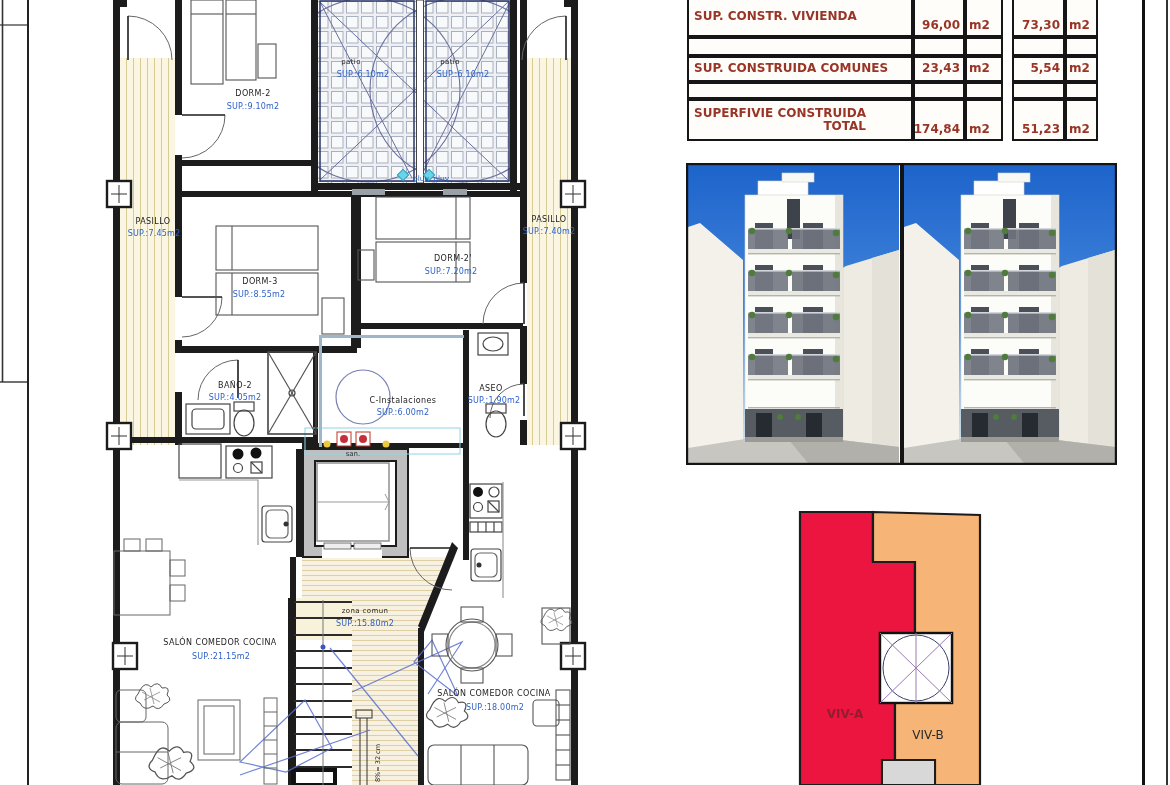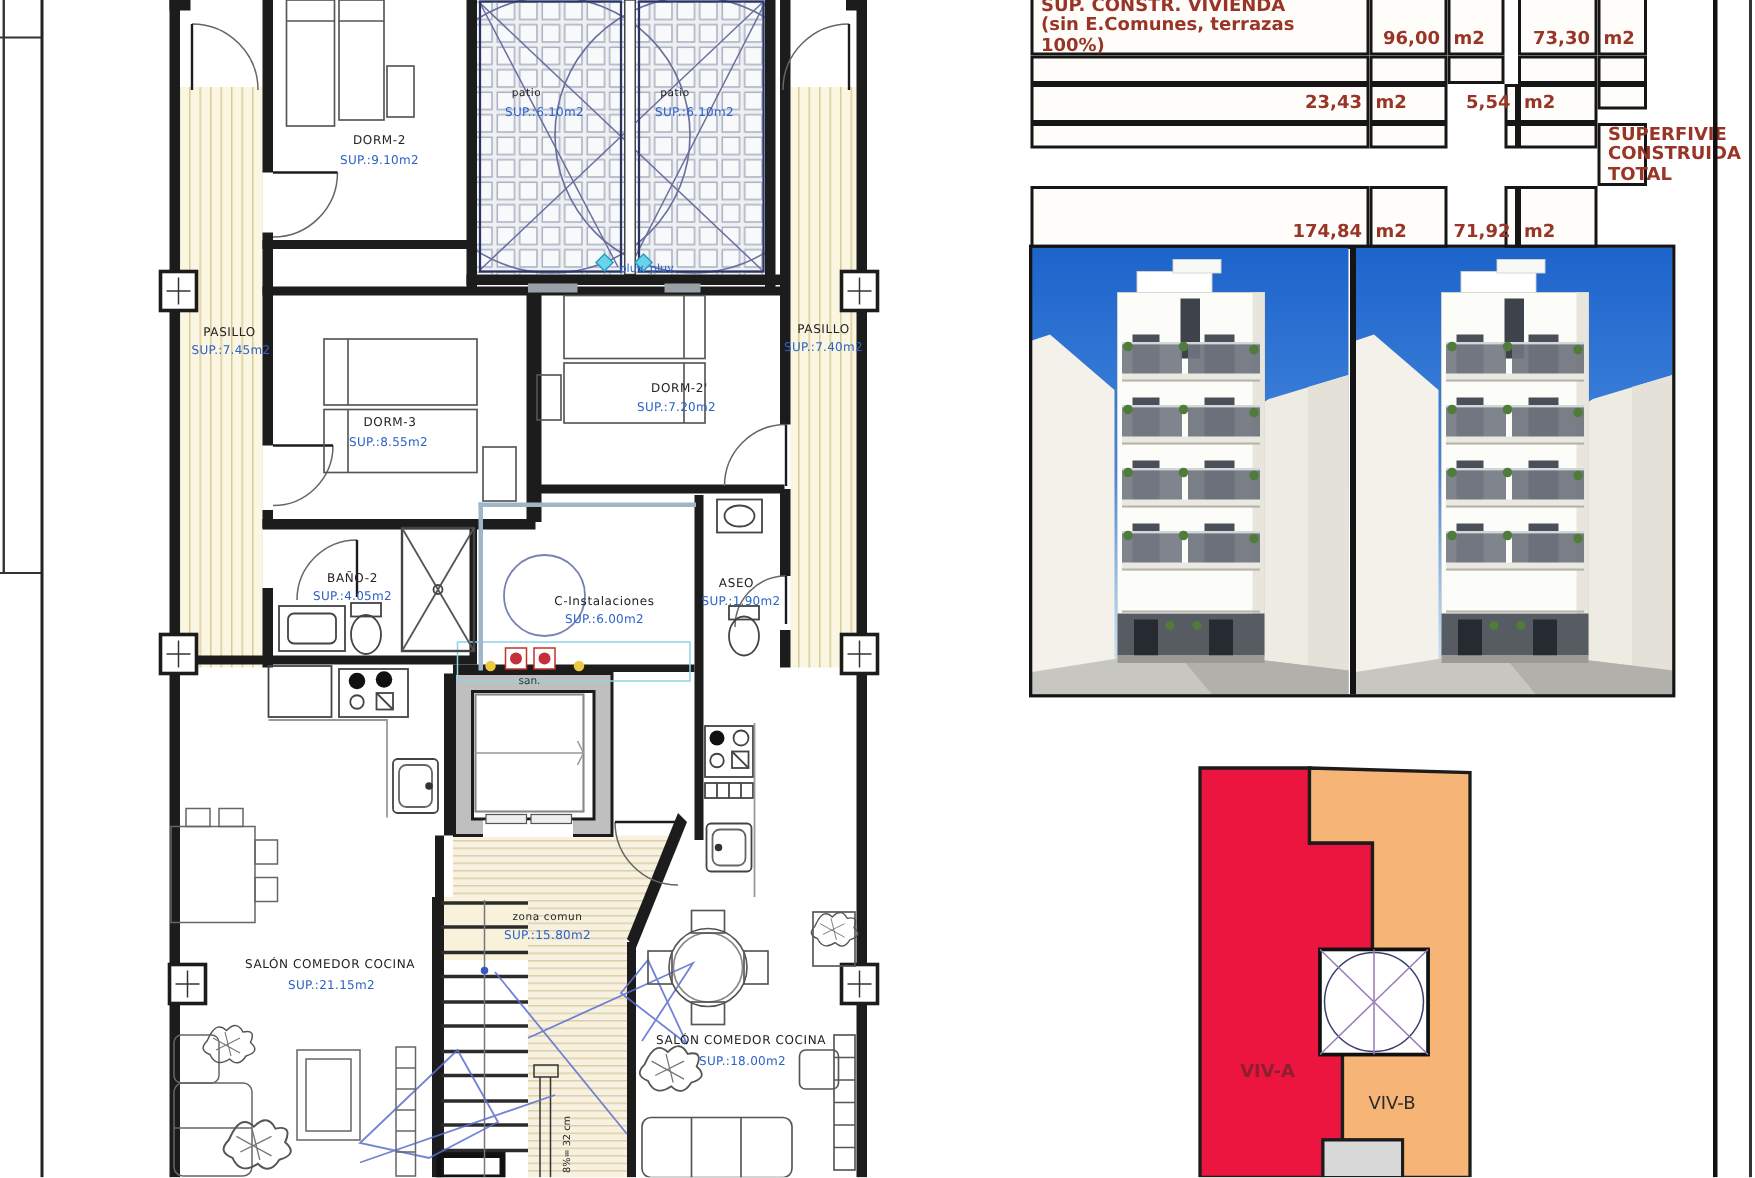--- a/index.html
+++ b/index.html
@@ -15,21 +15,21 @@
              color:#993527;font-weight:bold;font-size:12px;line-height:13.5px;}
   #areaTable .c{border:2px solid #161616;background:#fffdf9;display:flex;align-items:center;box-sizing:border-box;}
   #areaTable .lab{justify-content:flex-start;padding:2px 2px 2px 5px;}
   #areaTable .num{justify-content:flex-end;padding-right:3px;}
   #areaTable .unit{justify-content:flex-start;padding-left:2px;}
   #areaTable .gap{border:none;background:transparent;}
   #areaTable .r1{height:40px;}
   #areaTable .sp{height:19px;}
   #areaTable .r2{height:26px;}
   #areaTable .sp2{height:17px;}
-  #areaTable .r3{height:42px;}
+  #areaTable .r3{height:42px;text-align:right;}
   #areaTable .bottomAlign{align-items:flex-end;padding-bottom:3px;}
   
   .vline{position:absolute;top:0;height:785px;background:#111;}
   
   #planSvg{position:absolute;left:0;top:0;}
   #renderSvg{position:absolute;left:686px;top:163px;}
   #vivSvg{position:absolute;left:795px;top:500px;}
 </style>
 </head>
 <body>
@@ -405,55 +405,56 @@
         </g>
       <text x="432" y="181" text-anchor="middle" fill="#2e62c8" font-size="7.5">pluv. pluv.</text>
       <text x="353" y="456" text-anchor="middle" fill="#333" font-size="7">san.</text>
       <text x="380" y="763" text-anchor="middle" fill="#222" font-size="6.5" transform="rotate(-90 380 763)">8%= 32 cm</text>
     </g>
   </svg>
 
   <div id="areaTable">
 
     <div class="c lab r1">
-        <div><span>SUP. CONSTR. VIVIENDA</span><br><span>(sin E.Comunes, terrazas 100%)</span></div>
+        <div><span>SUP. CONSTR. VIVIENDA</span><br></div>
       </div>
     <div class="c num r1 bottomAlign">96,00</div>
     <div class="c unit r1 bottomAlign">m2</div>
     <div class="gap r1"></div>
     <div class="c num r1 bottomAlign">73,30</div>
     <div class="c unit r1 bottomAlign">m2</div>
 
     <div class="c sp"></div>
       <div class="c sp"></div>
       <div class="c sp"></div>
     <div class="gap sp"></div>
       <div class="c sp"></div>
       <div class="c sp"></div>
 
+    <div class="c lab r2">SUP. CONSTRUIDA COMUNES</div>
     <div class="c num r2">23,43</div>
     <div class="c unit r2">m2</div>
     <div class="gap r2"></div>
     <div class="c num r2">5,54</div>
     <div class="c unit r2">m2</div>
 
     <div class="c sp2"></div>
       <div class="c sp2"></div>
       <div class="c sp2"></div>
     <div class="gap sp2"></div>
       <div class="c sp2"></div>
       <div class="c sp2"></div>
 
     <div class="c lab r3">
         <div><span>SUPERFIVIE CONSTRUIDA</span><br><span>TOTAL</span></div>
       </div>
     <div class="c num r3 bottomAlign">174,84</div>
     <div class="c unit r3 bottomAlign">m2</div>
     <div class="gap r3"></div>
-    <div class="c num r3 bottomAlign">71,92</div>
+    <div class="c num r3 bottomAlign">51,23</div>
     <div class="c unit r3 bottomAlign">m2</div>
   </div>
 
   <svg id="renderSvg" width="431" height="302" viewBox="0 0 431 302">
     <defs>
       <linearGradient id="sky" x1="0" y1="0" x2="0" y2="1">
         <stop offset="0" stop-color="#1d64cb"></stop>
           <stop offset="0.5" stop-color="#4486dc"></stop>
         <stop offset="0.8" stop-color="#a8cbee"></stop>
           <stop offset="1" stop-color="#dcebf6"></stop>

